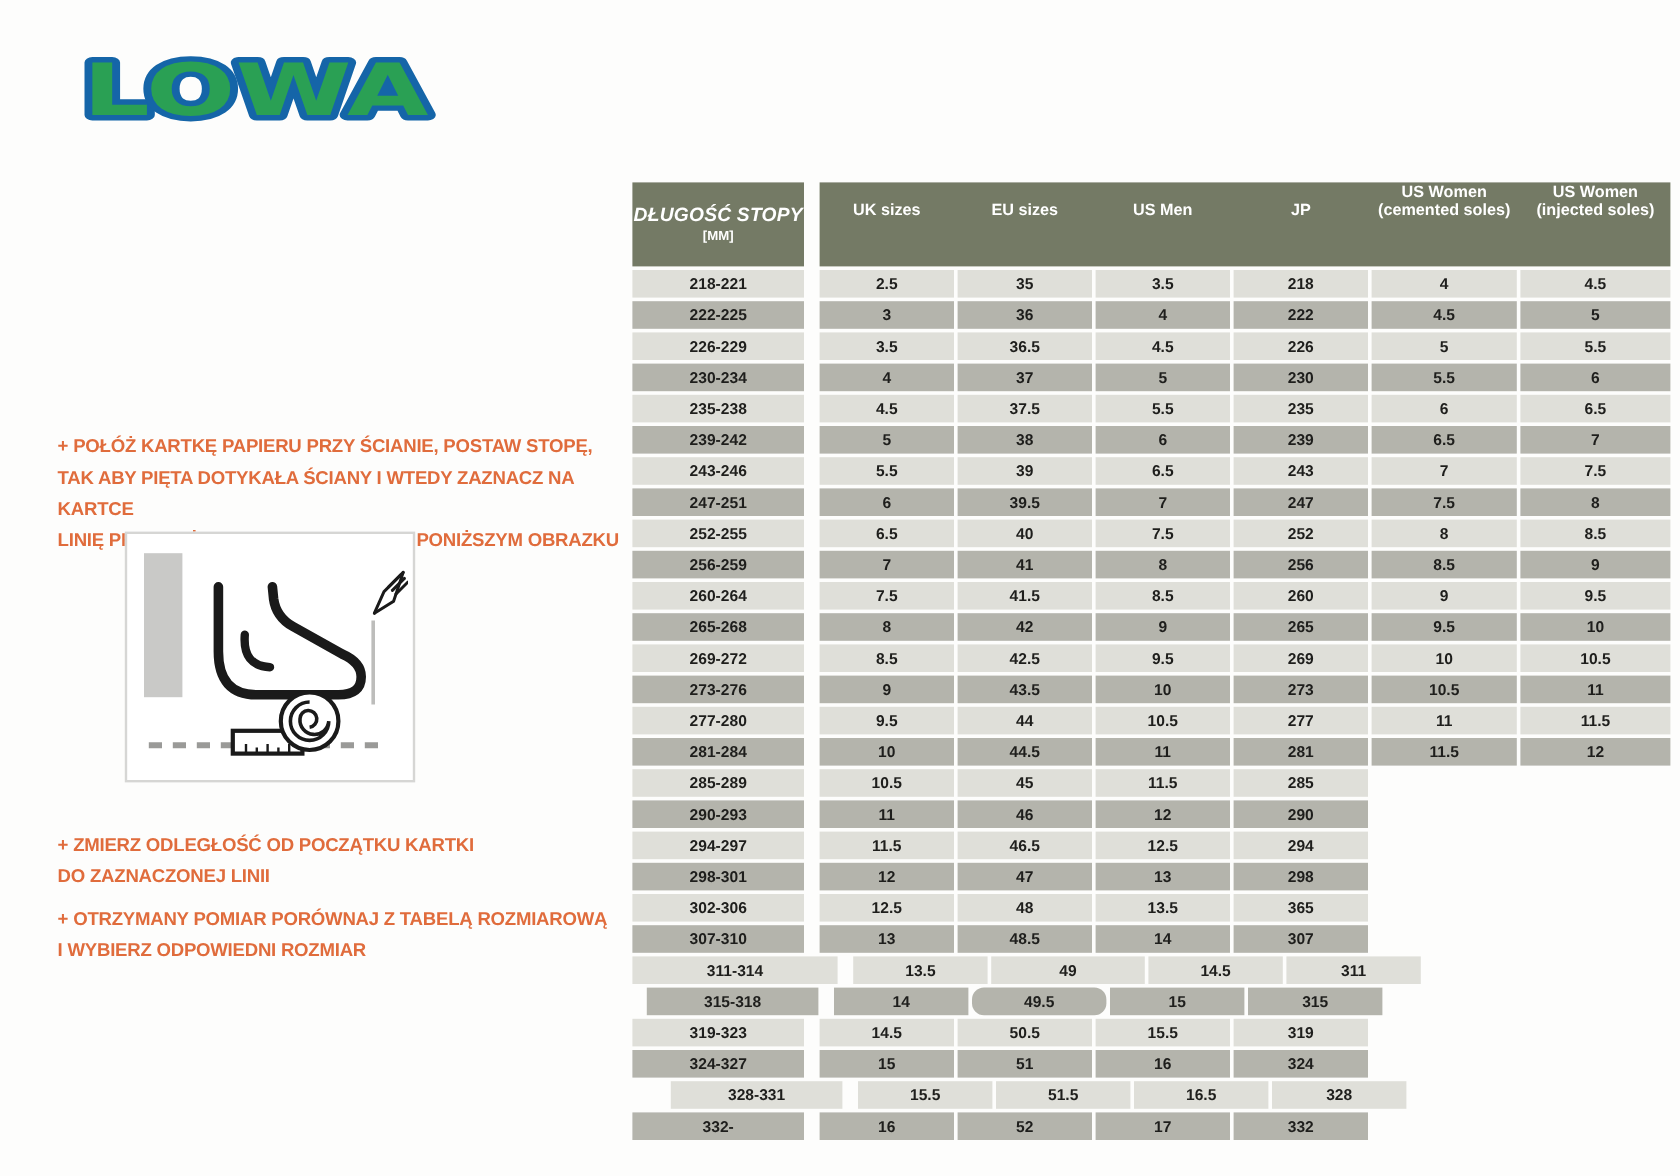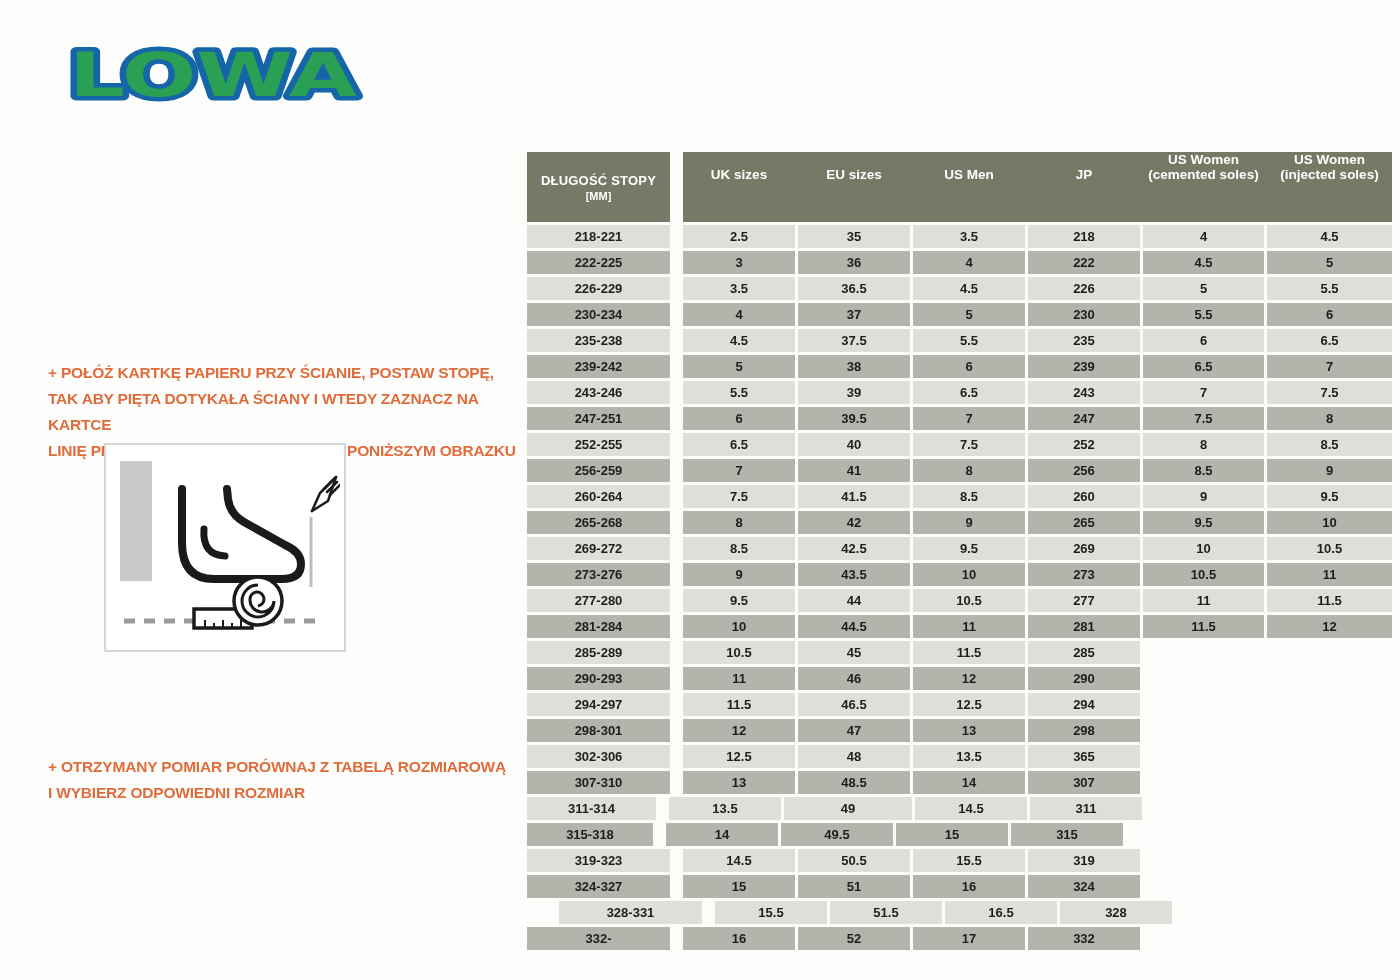--- a/index.html
+++ b/index.html
@@ -15,21 +15,21 @@
   .step-2{top:360px;}
   .step-3{top:692px;}
   .step-4{top:754px;}
 
   .illustration{position:absolute;left:104px;top:443px;width:238px;height:205px;background:#fff;border:2px solid #d6d6d4;}
 
   
   .size-table{position:absolute;left:527px;top:152px;width:865px;}
   .olive{background:#747a65;color:#fff;}
   .foot-header{position:absolute;left:0;top:0;width:143px;height:70px;display:flex;flex-direction:column;align-items:center;justify-content:center;text-align:center;}
-  .foot-header .l1{font-size:13px;font-weight:bold;letter-spacing:0.2px;}
+  .foot-header .l1{font-size:16px;font-weight:bold;letter-spacing:0.2px;font-style:italic;}
   .foot-header .l2{font-size:11px;font-weight:bold;margin-top:2px;}
   .main-header{position:absolute;left:156px;top:0;width:709px;height:70px;display:flex;flex-direction:column;justify-content:space-between;}
   .group-title{text-align:center;font-size:12.5px;font-weight:bold;padding-top:9px;letter-spacing:0.2px;}
   .col-headers{display:flex;gap:3px;padding-bottom:7px;}
   .col-header{font-size:13.5px;font-weight:bold;text-align:center;white-space:pre-line;line-height:15px;display:flex;flex-direction:column;justify-content:flex-end;align-items:center;}
 
   .table-body{position:absolute;left:0;top:73px;}
   .trow{display:flex;gap:3px;margin-bottom:3px;}
   .colgap{width:7px;}
   .cell{height:23px;line-height:23px;text-align:center;font-size:13px;font-weight:bold;color:#1e1e1c;}
@@ -44,20 +44,22 @@
 
   <div class="logo-wrap">
     <svg width="310" height="80" viewBox="0 0 310 80">
       <text x="155" y="62" text-anchor="middle" textLength="288" lengthAdjust="spacingAndGlyphs" font-family="DejaVu Sans, sans-serif" font-size="60" font-weight="bold" fill="#2aa054" stroke="#1565a8" stroke-width="9" stroke-linejoin="round" paint-order="stroke">LOWA</text>
     </svg>
   </div>
 
   <div class="step step-2">+ POŁÓŻ KARTKĘ PAPIERU PRZY ŚCIANIE, POSTAW STOPĘ,
 TAK ABY PIĘTA DOTYKAŁA ŚCIANY I WTEDY ZAZNACZ NA KARTCE
 LINIĘ PRZY DUŻYM PALCU, TAK JAK NA PONIŻSZYM OBRAZKU</div>
+  <div class="step step-3">+ ZMIERZ ODLEGŁOŚĆ OD POCZĄTKU KARTKI
+DO ZAZNACZONEJ LINII</div>
   <div class="step step-4">+ OTRZYMANY POMIAR PORÓWNAJ Z TABELĄ ROZMIAROWĄ
  I WYBIERZ ODPOWIEDNI ROZMIAR</div>
 
   <div class="illustration">
     <svg width="234" height="201" viewBox="0 0 234 201">
 
       <rect x="14" y="16" width="32" height="120" fill="#c9c9c7"></rect>
 
       <line x1="18" y1="176" x2="218" y2="176" stroke="#9a9a98" stroke-width="5" stroke-dasharray="11 9"></line>
 
@@ -322,34 +324,34 @@
           <div class="cell dark" style="width: 143px;">307-310</div>
           <div class="colgap"></div>
           <div class="cell dark" style="width: 112px;">13</div>
           <div class="cell dark" style="width: 112px;">48.5</div>
           <div class="cell dark" style="width: 112px;">14</div>
           <div class="cell dark" style="width: 112px;">307</div>
           <div class="cell empty" style="width: 121px;"></div>
           <div class="cell empty" style="width: 125px;"></div>
         </div>
         <div class="trow">
-          <div class="cell light" style="width: 129px;">311-314</div>
+          <div class="cell light" style="width: 171px;">311-314</div>
           <div class="colgap"></div>
           <div class="cell light" style="width: 112px;">13.5</div>
           <div class="cell light" style="width: 128px;">49</div>
           <div class="cell light" style="width: 112px;">14.5</div>
           <div class="cell light" style="width: 112px;">311</div>
           <div class="cell empty" style="width: 121px;"></div>
           <div class="cell empty" style="width: 125px;"></div>
         </div>
         <div class="trow">
-          <div class="cell dark" style="width: 126px;">315-318</div>
+          <div class="cell dark" style="width: 143px; margin-left: 12px;">315-318</div>
           <div class="colgap"></div>
           <div class="cell dark" style="width: 112px;">14</div>
-          <div class="cell dark" style="width: 112px;">49.5</div>
+          <div class="cell dark" style="width: 112px; border-radius: 10px;">49.5</div>
           <div class="cell dark" style="width: 112px;">15</div>
           <div class="cell dark" style="width: 112px;">315</div>
           <div class="cell empty" style="width: 121px;"></div>
           <div class="cell empty" style="width: 125px;"></div>
         </div>
         <div class="trow">
           <div class="cell light" style="width: 143px;">319-323</div>
           <div class="colgap"></div>
           <div class="cell light" style="width: 112px;">14.5</div>
           <div class="cell light" style="width: 112px;">50.5</div>

